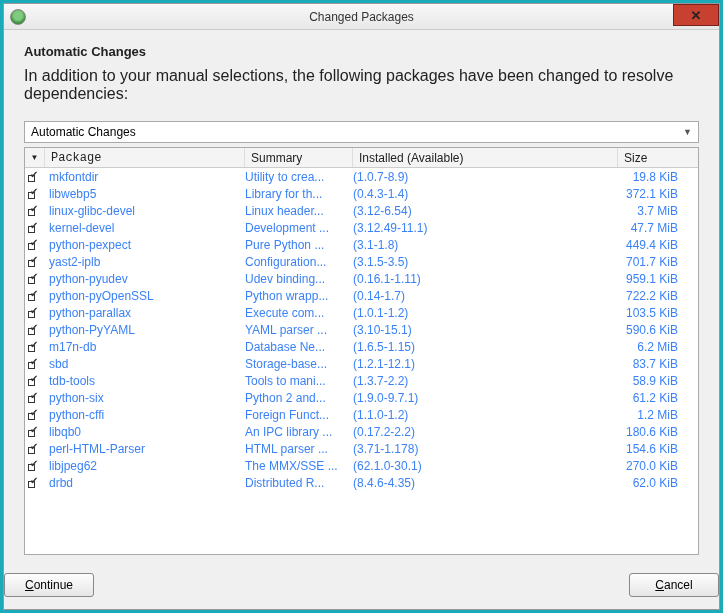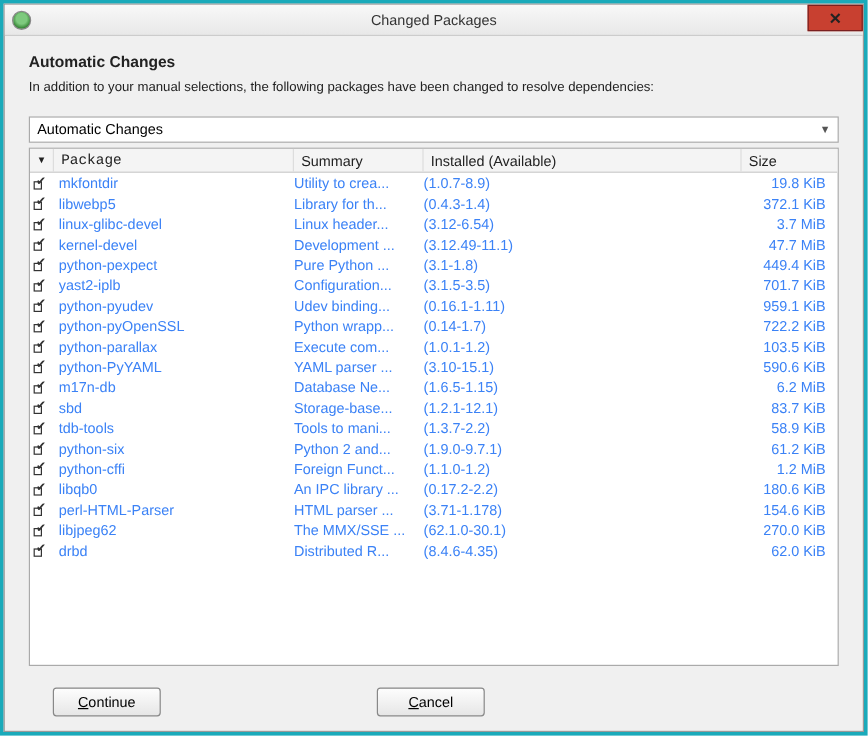--- a/index.html
+++ b/index.html
@@ -62,21 +62,21 @@
   display: flex;
   flex-direction: column;
 }
 .heading {
   font-weight: bold;
   font-size: 13px;
   color: #222;
   margin-bottom: 8px;
 }
 .subtext {
-  font-size: 11px;
+  font-size: 16px;
   color: #222;
   margin-bottom: 18px;
 }
 .dropdown {
   background: #fff;
   border: 1px solid #aaa;
   height: 22px;
   display: flex;
   align-items: center;
   padding: 0 6px;
@@ -120,21 +120,21 @@
   display: flex;
   height: 17px;
   align-items: center;
   font-size: 12px;
   color: #3b82f6;
 }
 .cell-icon { width: 20px; text-align: center; }
 .cell-pkg { width: 200px; padding-left: 4px; white-space: nowrap; overflow: hidden; }
 .cell-sum { width: 108px; white-space: nowrap; overflow: hidden; text-overflow: clip; }
 .cell-inst { width: 265px; white-space: nowrap; }
-.cell-size { flex: 1; text-align: right; padding-right: 10px; white-space: nowrap; }
+.cell-size { flex: 1; text-align: right; padding-right: 20px; white-space: nowrap; }
 .checkbox-icon {
   display: inline-block;
   width: 12px; height: 10px;
   position: relative;
 }
 .checkbox-icon::before {
   content: "✔";
   font-size: 10px;
   color: #333;
   position: absolute;
@@ -142,24 +142,22 @@
 }
 .checkbox-icon::after {
   content: "";
   position: absolute;
   left: -1px; bottom: -1px;
   width: 5px; height: 5px;
   border: 1px solid #333;
 }
 .button-bar {
   display: flex;
-  justify-content: flex-start;
-  gap: 180px;
+  justify-content: space-between;
   padding: 10px 0 12px 0;
-  margin-left: 40px;
 }
 .btn {
   min-width: 90px;
   height: 24px;
   background: linear-gradient(#fdfdfd, #e6e6e6);
   border: 1px solid #888;
   border-radius: 3px;
   font-size: 12px;
   cursor: pointer;
   display: flex;

